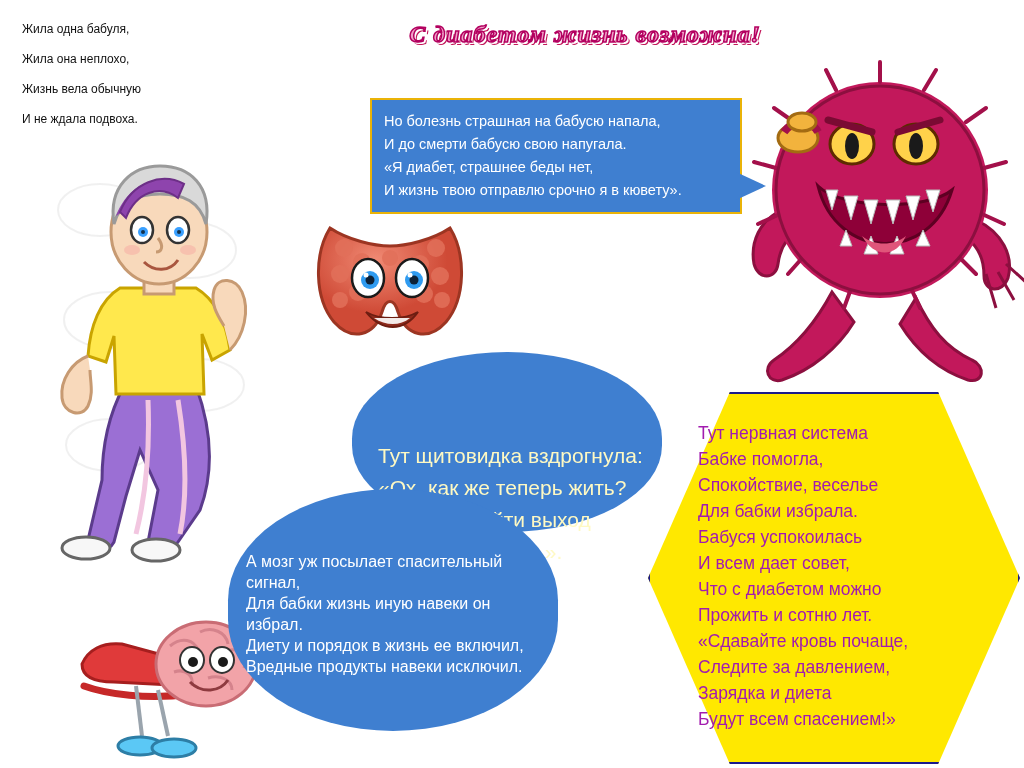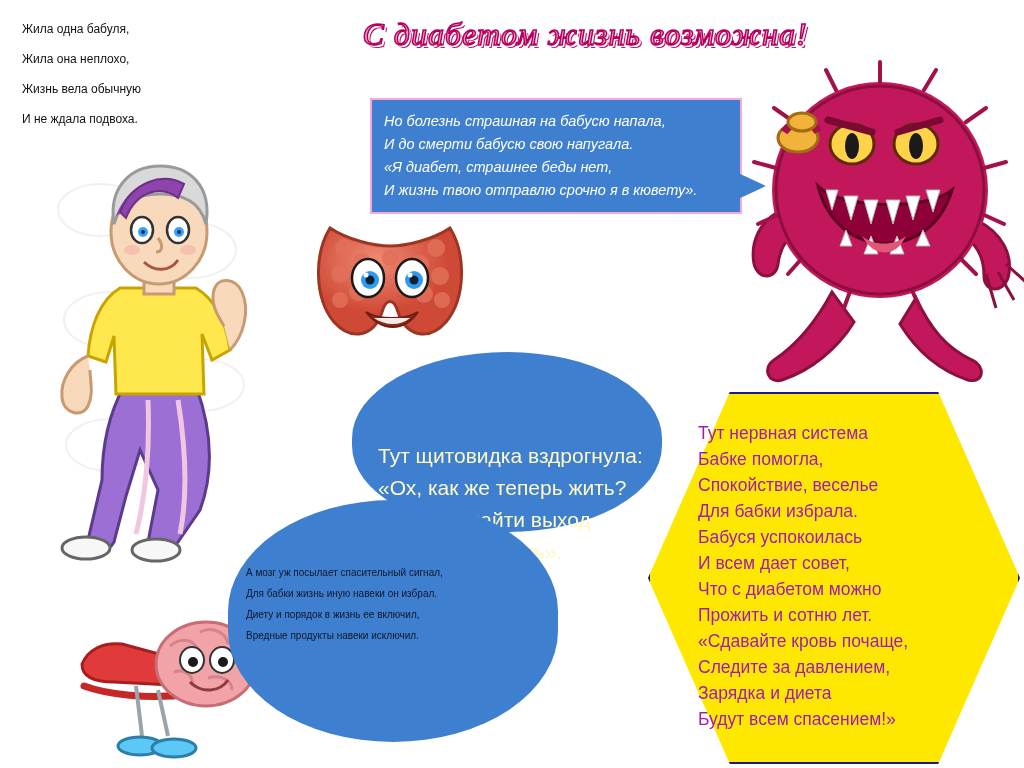--- a/index.html
+++ b/index.html
@@ -18,22 +18,22 @@
 
   
   .title {
     position: absolute;
     left: 235px;
     top: 8px;
     width: 700px;
     height: 56px;
     font-family: "Liberation Serif", serif;
     font-style: italic;
-    font-weight: normal;
-    font-size: 32px;
+    font-weight: bold;
+    font-size: 24px;
     line-height: 52px;
     letter-spacing: 1px;
     color: #f0a0c8;
     text-align: center;
     white-space: nowrap;
     -webkit-text-stroke: 1.5px #b3005f;
     text-shadow:
        2px 2px 0 #ffffff,
        3px 3px 0 #c2185b;
   }
@@ -51,28 +51,27 @@
   }
 
   
   .bubble-rect {
     position: absolute;
     left: 370px;
     top: 98px;
     width: 372px;
     height: 116px;
     background: #3f7fd0;
-    border: 2px solid #f9a8d4;
+    border: 2px solid #eab308;
     box-sizing: border-box;
     color: #ffffff;
     font-size: 14.5px;
     line-height: 23px;
     padding: 10px 12px;
     white-space: pre-line;
-    font-style: italic;
   }
   .bubble-rect::after {
     content: "";
     position: absolute;
     right: -26px;
     top: 72px;
     border-top: 14px solid transparent;
     border-bottom: 14px solid transparent;
     border-left: 30px solid #3f7fd0;
   }
@@ -102,27 +101,27 @@
     background: #3f7fd0;
     transform: rotate(28deg) skewX(-18deg);
     border-radius: 6px;
     z-index: -1;
   }
 
   
   .bubble-oval-brain {
     position: absolute;
     left: 228px;
-    top: 500px;
+    top: 489px;
     width: 330px;
     height: 242px;
     background: #3f7fd0;
     border-radius: 50% / 46%;
-    color: #0f172a;
-    font-size: 10px;
+    color: #ffffff;
+    font-size: 16px;
     line-height: 21px;
     padding: 62px 26px 0 18px;
     box-sizing: border-box;
     white-space: pre-line;
   }
 
   
   .hexagon {
     position: absolute;
     left: 648px;

